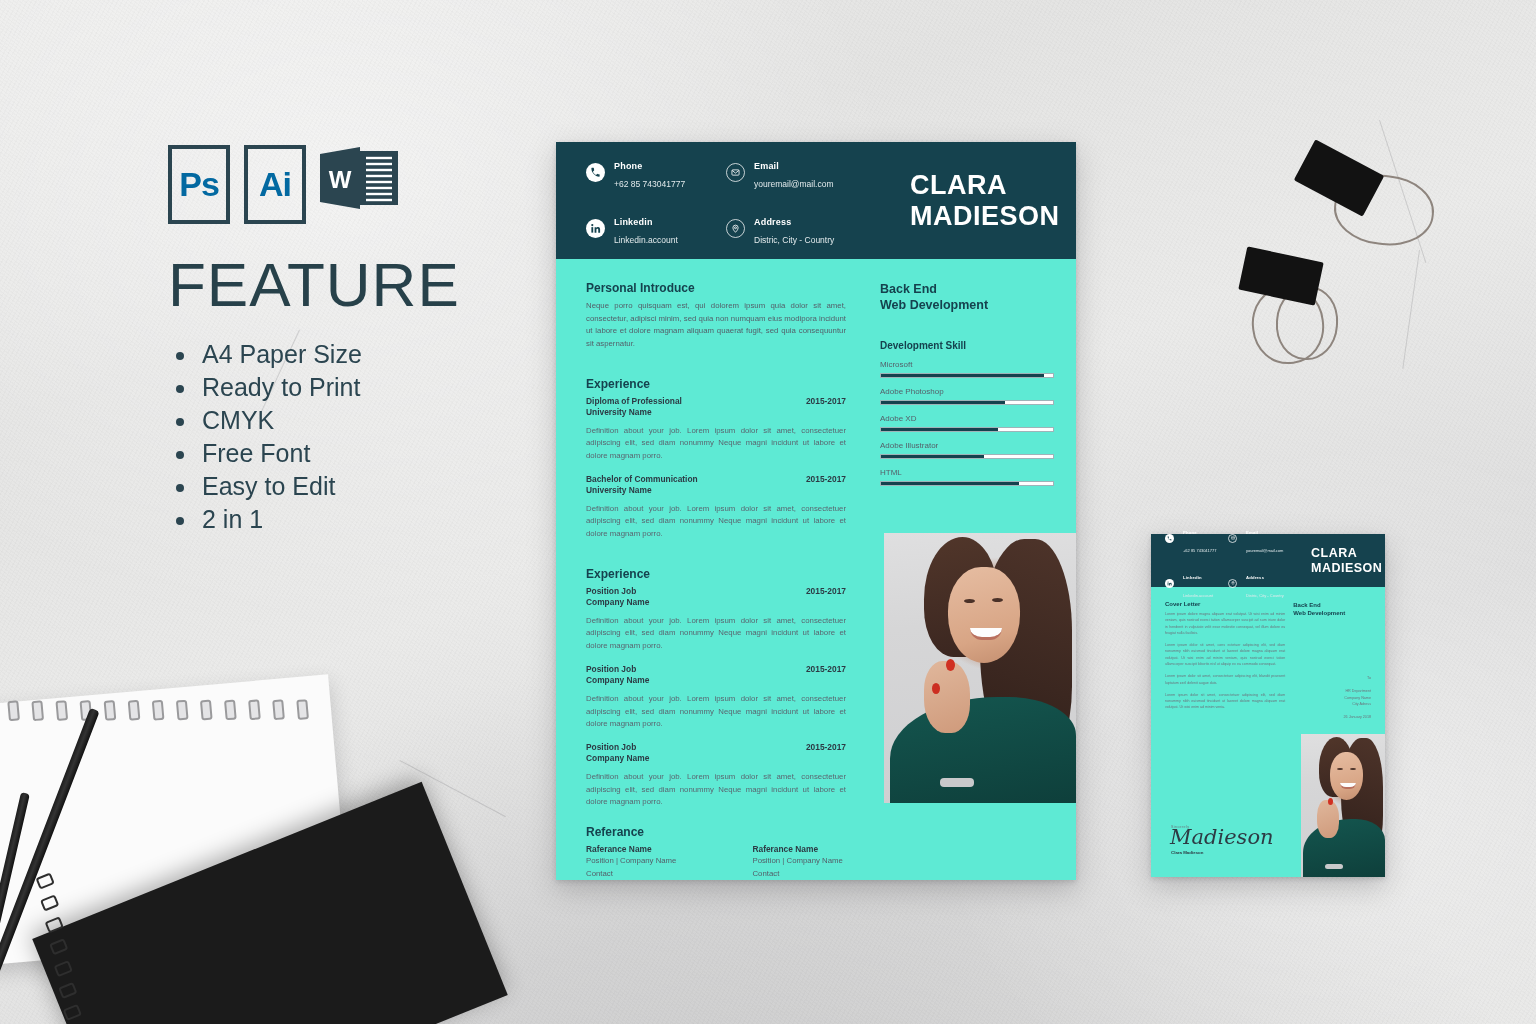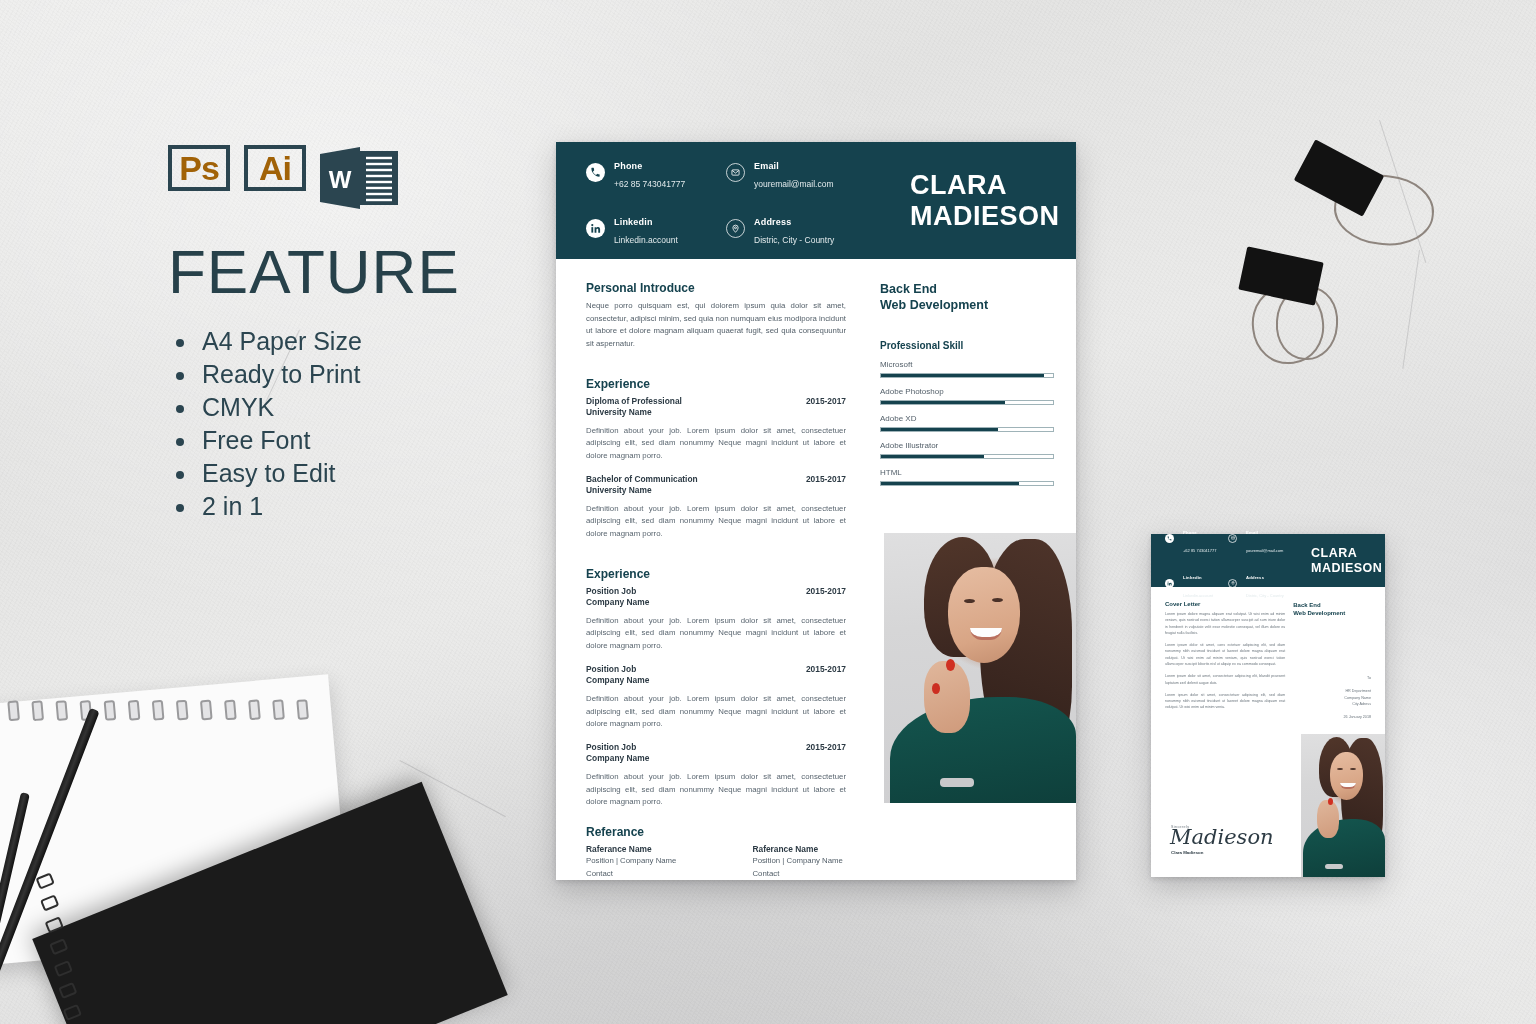--- a/index.html
+++ b/index.html
@@ -31,45 +31,45 @@
   .crack {
     position: absolute;
     background: rgba(135,135,138,0.30);
     transform-origin: 0 0;
   }
 
   
   #promo { position: absolute; left: 168px; top: 145px; width: 300px; color: #253d45; }
   .logo-row { display: flex; align-items: flex-start; gap: 14px; }
   .logo-box {
-    width: 62px; height: 46px;
+    width: 62px; height: 79px;
     border: 4px solid #2b4550;
     display: flex; align-items: center; justify-content: center;
-    font-weight: bold; font-size: 34px; color: #a16207;
+    font-weight: bold; font-size: 34px; color: #0369a1;
     letter-spacing: -1px;
   }
   .word-ico { display: flex; align-items: center; height: 66px; }
   #feature-title {
     font-size: 62px; font-weight: 400; letter-spacing: 1px;
     color: #27414a; margin-top: 30px; line-height: 1;
   }
   #feature-list { list-style: none; margin-top: 22px; }
   #feature-list li {
     font-size: 25px; color: #2b4550; line-height: 1.32;
     position: relative; padding-left: 34px;
   }
   #feature-list li::before {
     content: ""; position: absolute; left: 8px; top: 14px;
     width: 8px; height: 8px; border-radius: 50%; background: #2b4550;
   }
 
   
   .sheet {
     position: absolute;
-    background: #ffffff;
+    background: #5eead4;
     box-shadow: 0 10px 26px rgba(60,60,65,0.26), 0 2px 5px rgba(60,60,65,0.18);
   }
   #resume-page { left: 556px; top: 142px; width: 520px; height: 738px; }
   #cover-page  { left: 1151px; top: 534px; width: 234px; height: 343px; }
 
   
   .res-header {
     background: #15424e; color: #fff;
     display: flex; align-items: center;
     padding: 0 0 0 30px;
@@ -372,21 +372,21 @@
     </div>
 
     <div class="col-right">
       <div class="role-title">
         <span>Back End</span><br>
         <span>Web Development</span>
       </div>
 
       <div style="height:26px;"></div>
 
-      <div class="skill-head">Professional Skill</div>
+      <div class="skill-head">Development Skill</div>
 
       <div class="skill">
         <div class="skill-name">Microsoft</div>
         <div class="bar">
             <i style="width: 95%;"></i>
           </div>
       </div>
       <div class="skill">
         <div class="skill-name">Adobe Photoshop</div>
         <div class="bar">

